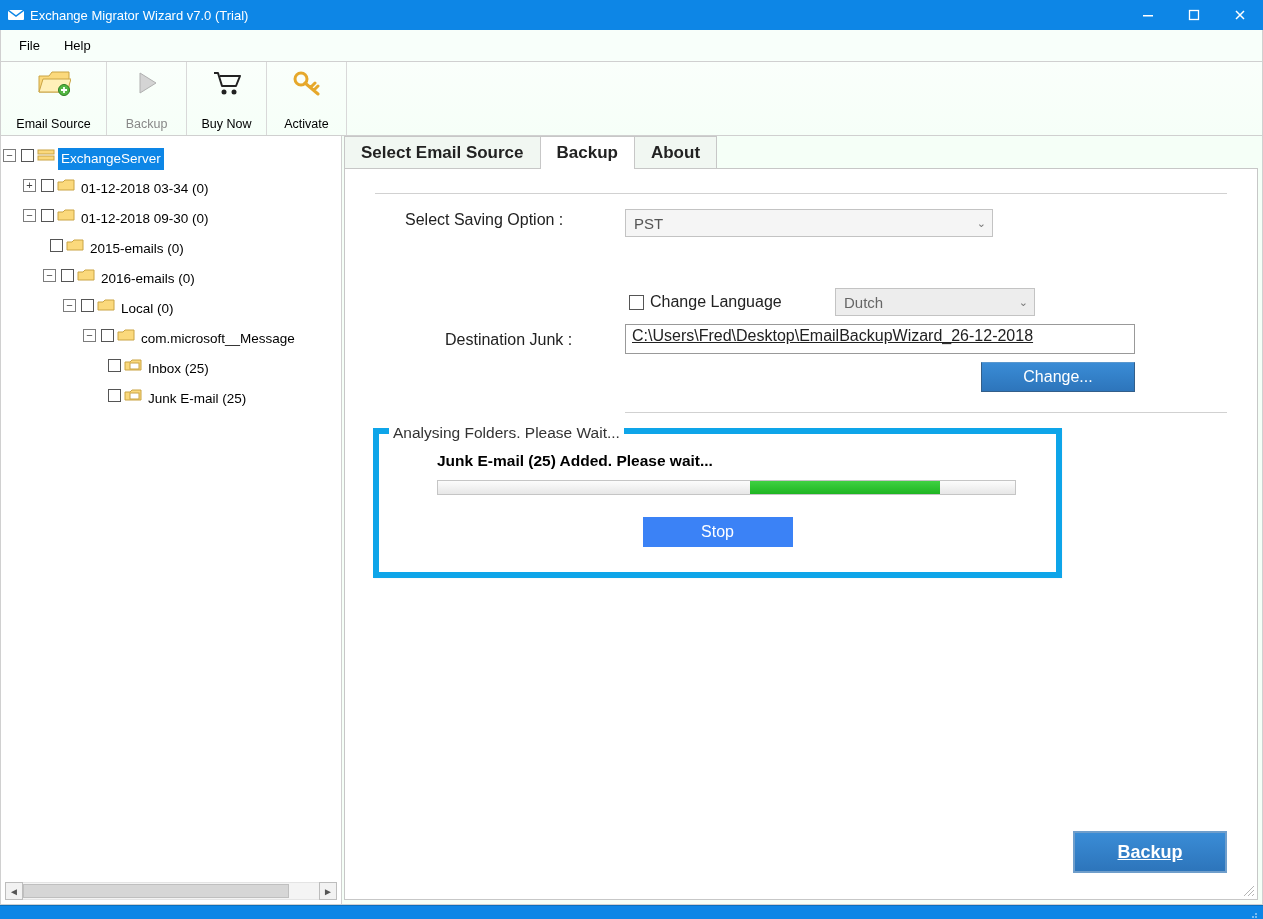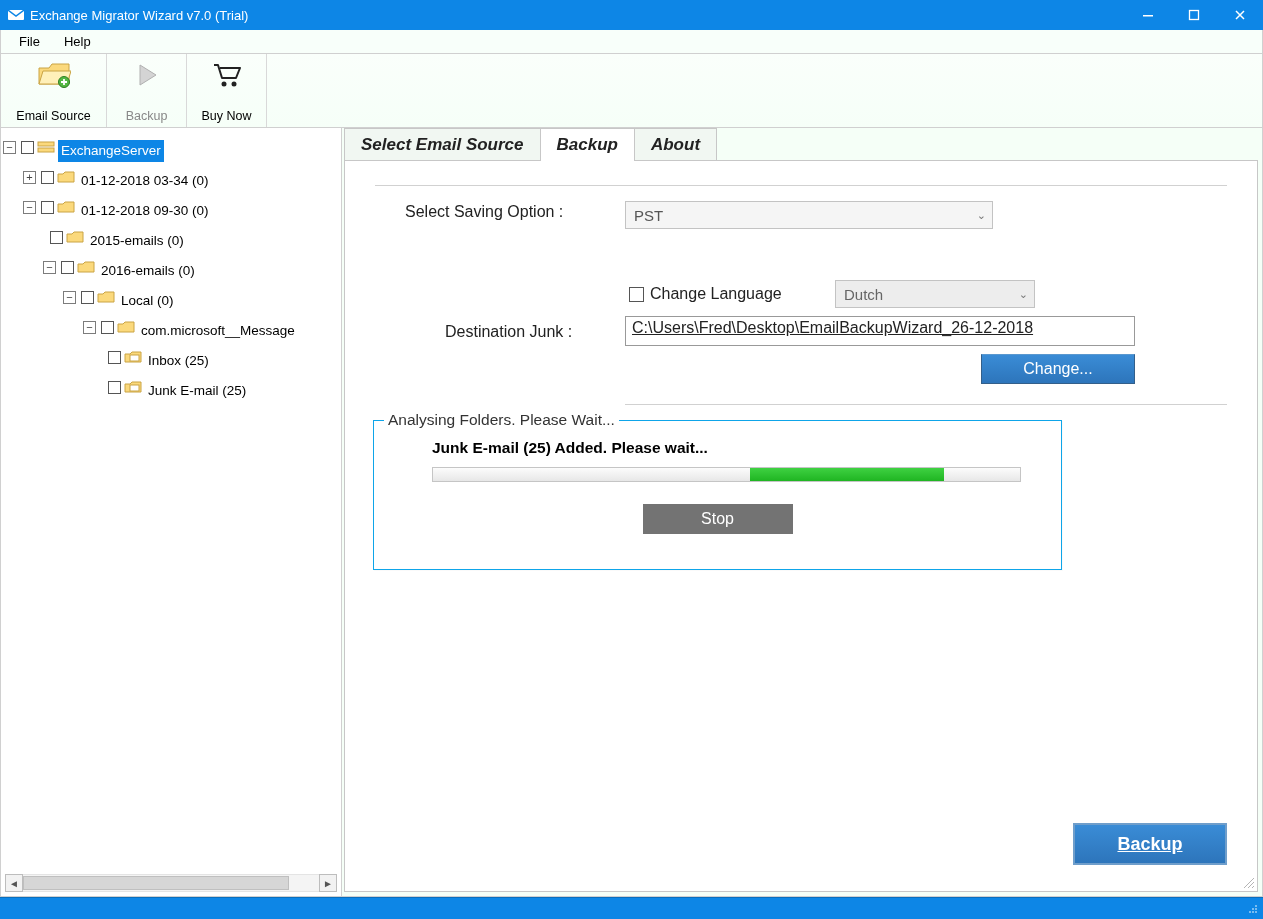--- a/index.html
+++ b/index.html
@@ -4,59 +4,59 @@
 <style>
 * { box-sizing: border-box; margin: 0; padding: 0; font-family: "Segoe UI", Tahoma, sans-serif; }
 body { width: 1263px; height: 919px; background: #fff; overflow: hidden; position: relative; }
 
 .titlebar { height: 30px; background: #0d86e6; display: flex; align-items: center; padding: 0 0 0 8px; color: #fff; font-size: 13px; }
 .titlebar .app-icon { width: 16px; height: 16px; margin-right: 6px; display:inline-flex; align-items:center; justify-content:center; }
 .titlebar .title { flex: 1; }
 .titlebar .win-controls { display: flex; height: 100%; }
 .titlebar .win-controls div { width: 46px; display: flex; align-items:center; justify-content:center; cursor:pointer; }
 
-.menubar { height: 24px; background: #f8fffa; border-bottom: 0; display:flex; align-items:center; font-size: 13px; padding: 0 6px; border: 1px solid #d0d0d0; border-top:none; }
+.menubar { height: 32px; background: #f8fffa; border-bottom: 0; display:flex; align-items:center; font-size: 13px; padding: 0 6px; border: 1px solid #d0d0d0; border-top:none; }
 .menubar .menu-item { padding: 2px 12px; }
 
 .toolbar { height: 74px; background: linear-gradient(180deg,#fafffb,#f6fff8); border: 1px solid #d0d0d0; border-top:none; display:flex; }
 .toolbar .tb-item { width: 80px; display:flex; flex-direction:column; align-items:center; justify-content:center; gap:18px; font-size:12.5px; border-right:1px solid #d9d9d9; padding: 4px 2px; }
 .toolbar .tb-item:first-child { width: 106px; }
 .toolbar .tb-item .tb-icon { height: 32px; display:flex; align-items:center; justify-content:center; }
 .toolbar .tb-item.disabled { color:#888; }
 
 .content { display:flex; height: calc(919px - 30px - 24px - 74px - 22px); border:1px solid #d0d0d0; border-top:none; }
 .tree-panel { width: 341px; background:#fff; position:relative; border-right:1px solid #d0d0d0; overflow:hidden; }
 .tree { font-size:13.5px; padding:4px 2px; line-height:22px; }
 .tree .node { display:flex; align-items:center; white-space:nowrap; }
 .tree .node .tw { width:13px; height:13px; border:1px solid #7c7c7c; display:inline-flex; align-items:center; justify-content:center; font-size:11px; line-height:1; color:#444; margin-right:2px; cursor:pointer; background:#fff; }
 .tree .node .cb { width:13px; height:13px; border:1px solid #555; margin:0 3px; background:#fff; display:inline-block; cursor:pointer; }
 .tree .node .fi { width:18px; height:14px; display:inline-flex; align-items:center; justify-content:center; margin-right:3px; }
 .tree .node .lbl { padding:0 3px;margin-top:8px; }
 .tree .node .lbl.sel { background:#0d86e6; color:#fff; }
 
 .tabs-area { flex:1; background:#f5fff7; position:relative; }
 .tab-strip { position:absolute; top:0; left:2px; display:flex; font-size:17px; font-weight:600; }
-.tab { padding:6px 16px; border:1px solid #c7c7c7; border-bottom:none; background:#f1f7f2; margin-right:-1px; cursor:pointer; color:#222;font-style:italic; }
+.tab { padding:6px 16px; border:1px solid #c7c7c7; border-bottom:none; background:#f1f7f2; margin-right:-1px; cursor:pointer; color:#222; }
 .tab.active { background:#fff; position:relative; z-index:2; }
 .tab-body { position:absolute; left:2px; right:4px; top:32px; bottom:4px; background:#fff; border:1px solid #c7c7c7; overflow:hidden; }
 
 .form-row { position:absolute; display:flex; align-items:center; font-size:16px; color:#222; }
 .label { font-weight:400; margin-right:0; }
 .dropdown { height:28px; border:1px solid #c3c3c3; background:#ededed; display:flex; align-items:center; padding:0 8px; color:#555; font-size:15px; position:relative; }
 .dropdown .arrow { position:absolute; right:6px; font-size:11px; color:#777; }
 .dropdown.enabled { background:#f5f5f5; }
 .dropdown.disabled { color:#666; }
 
 .path-input { height:30px; border:1px solid #999; background:#fff; padding:2px 6px; font-size:16px; color:#222; width:510px; overflow:hidden; white-space:nowrap; }
 
 .btn { display:inline-flex; align-items:center; justify-content:center; font-size:16px; cursor:pointer; }
 .btn-gradient { background:linear-gradient(180deg,#3a8cd6,#2d75bb); color:#fff; border:1px solid #335f8a; border-top-color:#5a98cf; }
-.btn-blue-flat { background:#737373; color:#fff; border:none; }
-
-.progress-panel { position:absolute; left:28px; right:195px; top:259px; height:150px; background:#fff; border:1px solid #0ea5e9; box-shadow: 1px 1px 0 rgba(0,0,0,.02); }
+.btn-blue-flat { background:#3b82f6; color:#fff; border:none; }
+
+.progress-panel { position:absolute; left:28px; right:195px; top:259px; height:150px; background:#fff; border:6px solid #0ea5e9; box-shadow: 1px 1px 0 rgba(0,0,0,.02); }
 .progress-panel .legend { position:relative; top:-10px; left:10px; display:inline-block; background:#fff; padding:0 4px; font-size:15.5px; color:#333; }
 .progress-panel .msg { margin:0 0 10px 58px; font-size:15.5px; font-weight:600; }
 .progress-track { position:relative; height:15px; margin:0 40px 0 58px; border:1px solid #c5c5c5; background:linear-gradient(180deg,#fcfcfc,#e7e7e7); }
 .progress-fill { position:absolute; top:0; bottom:0; background:linear-gradient(180deg,#3fd142,#1fb522); }
 
 .hr { position:absolute; height:1px; background:#d1d1d1; }
 
 .statusbar { height:22px; background:#0d86e6; border-top:1px solid #0a6fbd; display:flex; align-items:center; justify-content:flex-end; padding-right:2px; }
 .statusbar .grip { width:16px; height:16px; display:inline-block; color:rgba(255,255,255,.85); }
 
@@ -126,20 +126,29 @@
   </div>
   <div class="tb-item">
     <span class="tb-icon">
       <svg width="30" height="26" viewBox="0 0 30 26">
           <path d="M2 3 H6 L10 16 H24 L28 6 H8" fill="none" stroke="#222" stroke-width="2" stroke-linejoin="round"></path>
           <circle cx="12" cy="22" r="2.5" fill="#222"></circle>
           <circle cx="22" cy="22" r="2.5" fill="#222"></circle>
         </svg>
     </span>
     <span>Buy Now</span>
+  </div>
+  <div class="tb-item">
+    <span class="tb-icon">
+      <svg width="30" height="26" viewBox="0 0 30 26">
+          <circle cx="9" cy="9" r="6" fill="none" stroke="#e6a82b" stroke-width="3"></circle>
+          <path d="M13 13 L26 24 M22 20 L26 16 M19 17 L23 13" stroke="#e6a82b" stroke-width="3" stroke-linecap="round"></path>
+        </svg>
+    </span>
+    <span>Activate</span>
   </div>
 </div>
 
 <div class="content">
 
   <div class="tree-panel">
     <div class="tree">
       <div class="node" style="padding-left:0">
         <span class="tw">−</span>
         <span class="cb"></span>

